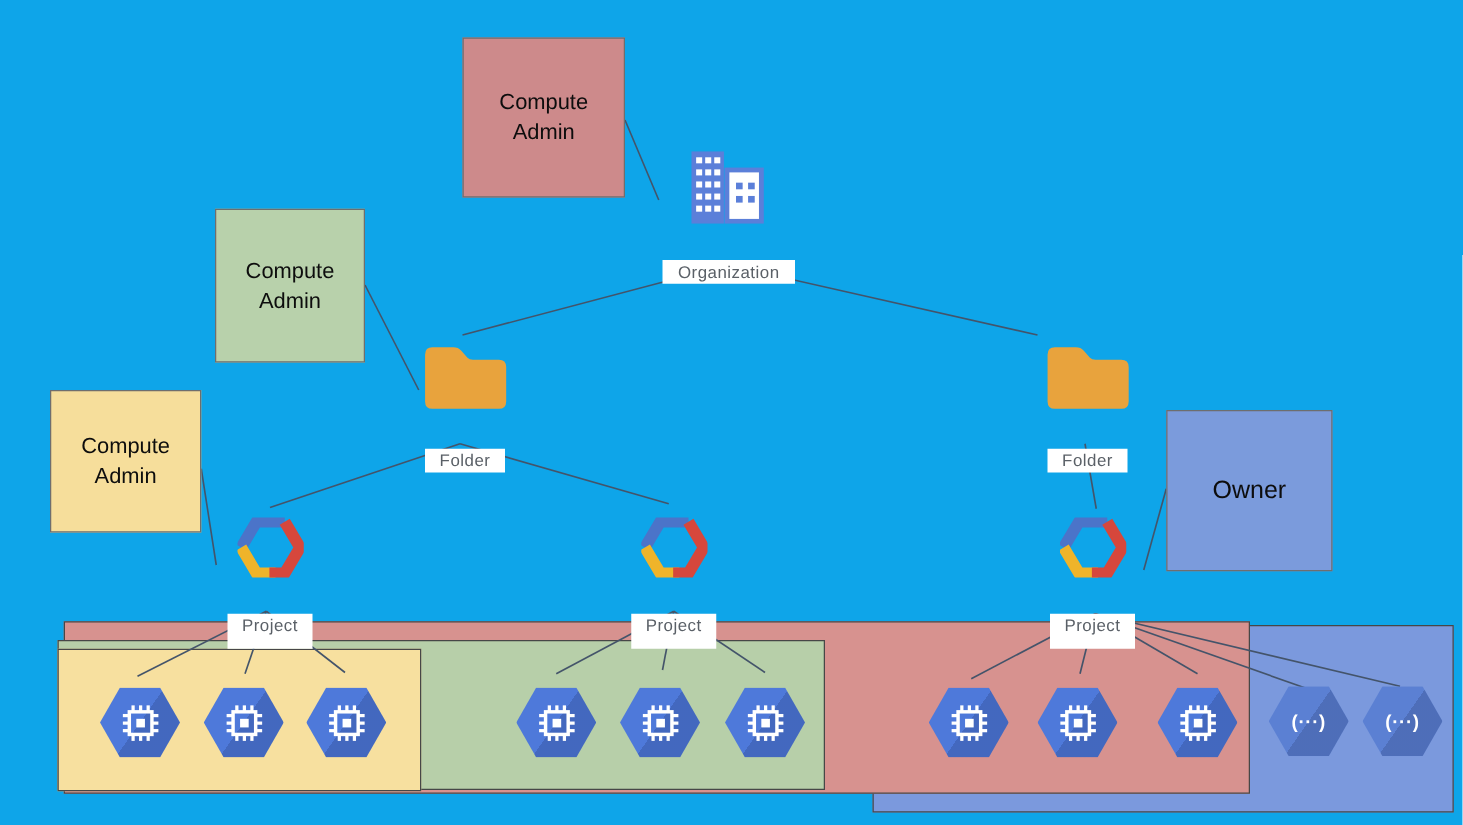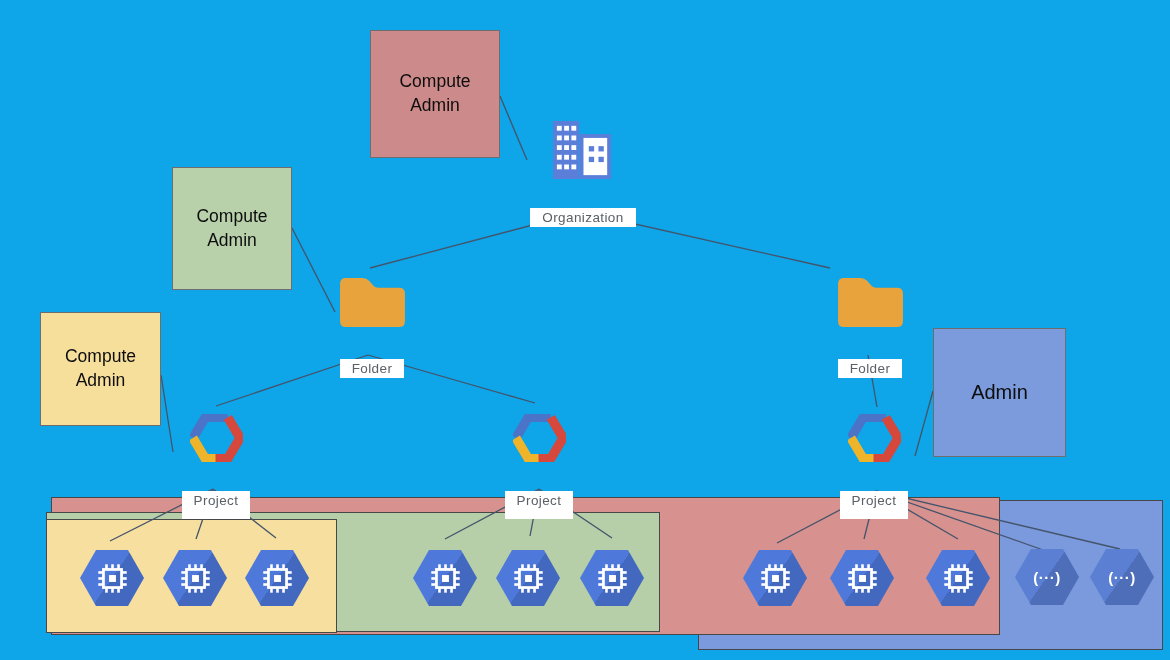--- a/index.html
+++ b/index.html
@@ -70,21 +70,21 @@
   <div class="role-box" style="left: 370px; top: 30px; width: 130px; height: 128px; background-color: rgb(205, 138, 139);">
     <span class="rl">Compute Admin</span>
   </div>
   <div class="role-box" style="left: 172px; top: 167px; width: 120px; height: 123px; background-color: rgb(184, 209, 171);">
     <span class="rl">Compute Admin</span>
   </div>
   <div class="role-box" style="left: 40px; top: 312px; width: 121px; height: 114px; background-color: rgb(246, 222, 155);">
     <span class="rl">Compute Admin</span>
   </div>
   <div class="role-box role-box--owner" style="left: 933px; top: 328px; width: 133px; height: 129px; background-color: rgb(123, 155, 220);">
-    <span class="rl">Admin</span>
+    <span class="rl">Owner</span>
   </div>
 
   <div class="node" style="left:523px;top:121px;width:120px">
     <svg width="60" height="58" viewBox="0 0 62 60">
       <g fill="#5b7fd9">
         <rect x="0" y="0" width="27" height="60"></rect>
       </g>
       <g fill="#ffffff">
         <rect x="4" y="5" width="5" height="5"></rect>
           <rect x="11.5" y="5" width="5" height="5"></rect>

